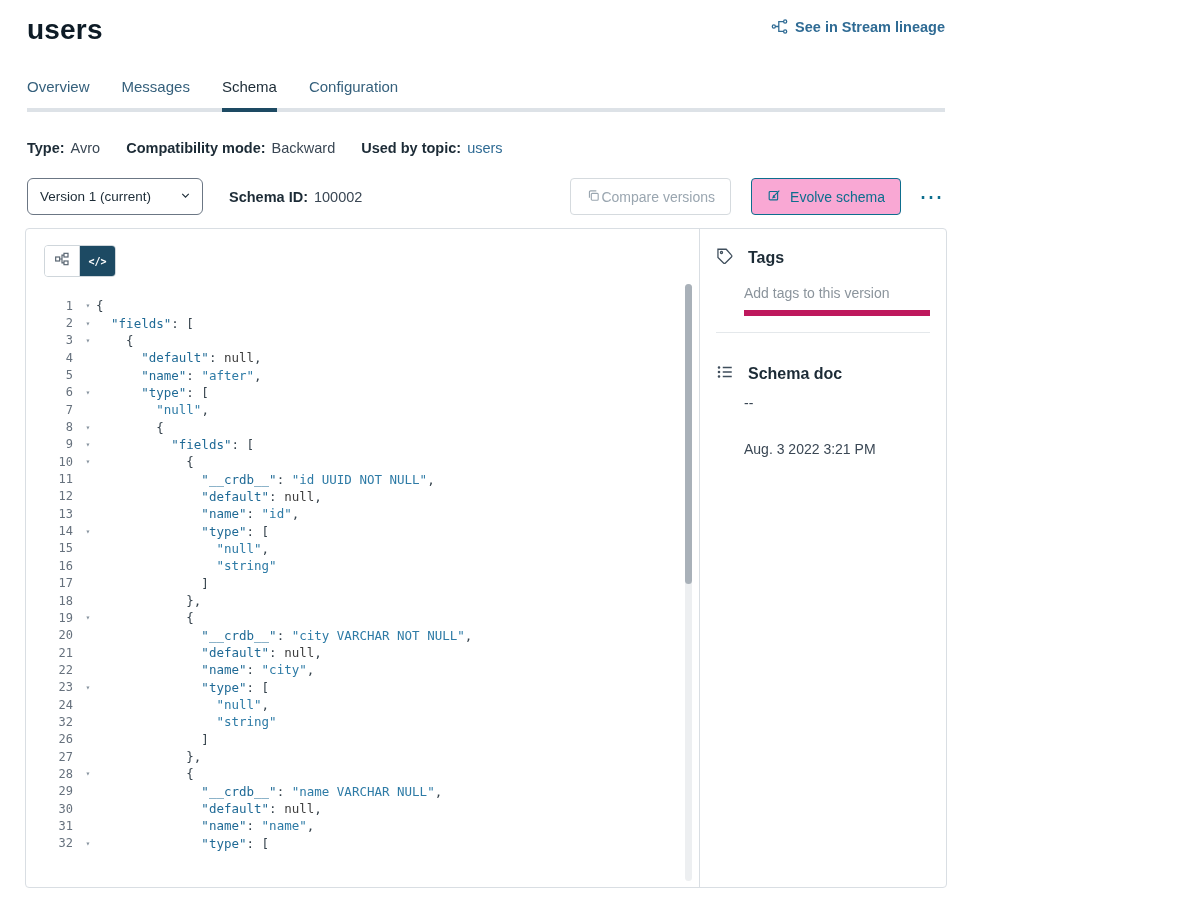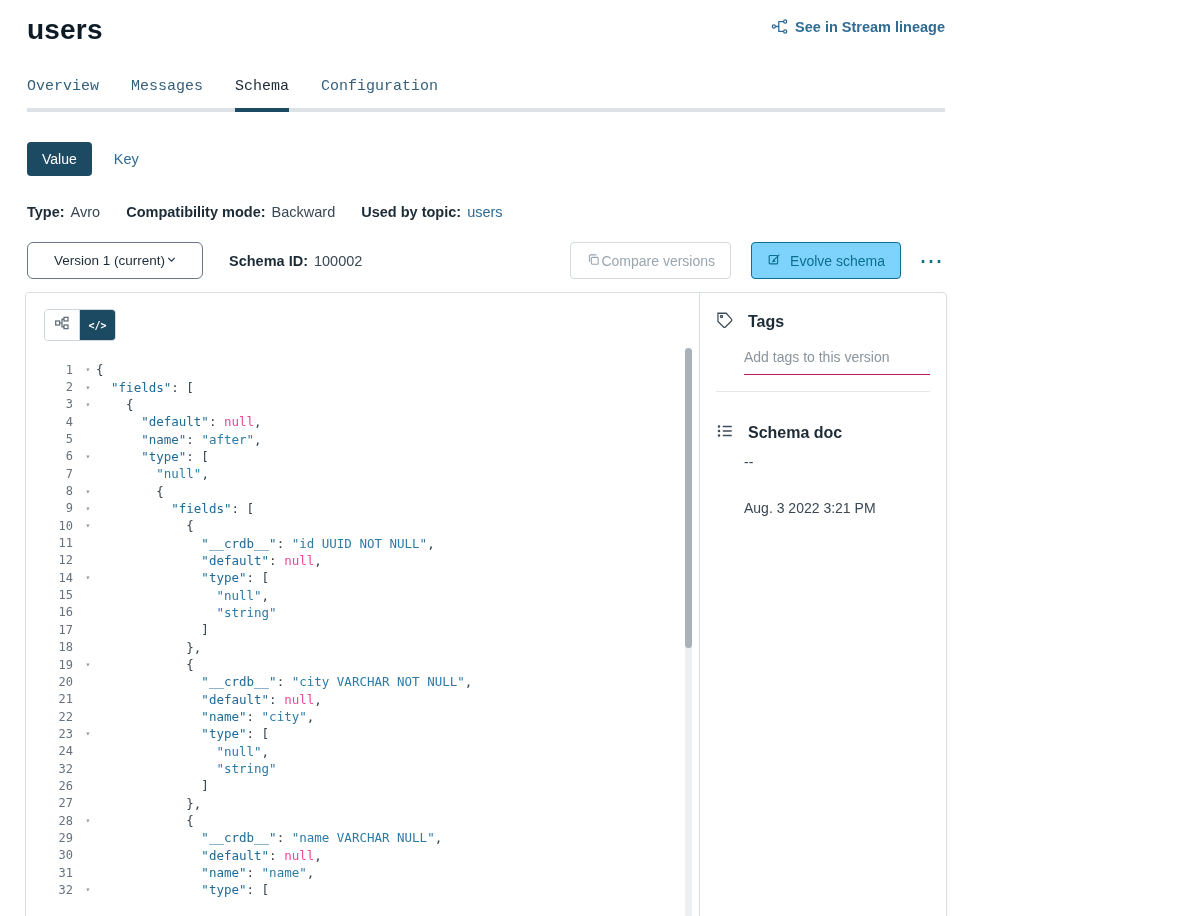--- a/index.html
+++ b/index.html
@@ -7,71 +7,71 @@
   .page { position:relative; width:972px; height:916px; background:#fff; overflow:hidden; color:#1c2b36; }
 
   
   .topbar { display:flex; align-items:flex-start; justify-content:space-between; padding:14px 27px 0 27px; }
   .page-title { font-size:28px; font-weight:700; color:#0d1b26; letter-spacing:.2px; }
   .lineage-link { display:flex; align-items:center; gap:7px; margin-top:4px; color:#2f6b94; font-size:14.5px; font-weight:600; cursor:pointer; text-decoration:none; }
   .lineage-link svg { display:block; }
 
   
   .tabs { display:flex; gap:32px; margin:32px 27px 0 27px; border-bottom:4px solid #dde2e7; }
-  .tab { padding-bottom:13px; font-size:15px; color:#35607c; cursor:pointer; position:relative;font-family:Liberation Mono, monospace; }
+  .tab { padding-bottom:13px; font-size:15px; color:#35607c; cursor:pointer; position:relative; }
   .tab.active { color:#1c2b36; font-weight:500; }
   .tab.active::after { content:""; position:absolute; left:0; right:0; bottom:-4px; height:4px; background:#1d4a63; }
 
   
   .vk-row { display:flex; align-items:center; margin:30px 27px 0 27px; }
   .vk-value { background:#1d4a63; color:#fff; border:none; border-radius:4px; font-size:14px; padding:9px 15px; cursor:pointer; font-family:inherit; }
   .vk-key { background:none; border:none; color:#2f6b94; font-size:14.5px; margin-left:22px; cursor:pointer; font-family:inherit; }
 
   
   .meta-row { display:flex; align-items:center; gap:26px; margin:28px 27px 0 27px; font-size:14.5px; }
   .meta-item { display:flex; gap:6px; }
   .meta-label { font-weight:700; color:#1c2b36; }
   .meta-value { color:#3a4754; }
   .meta-link { color:#2f6b94; cursor:pointer; }
 
   
   .controls-row { display:flex; align-items:center; margin:22px 27px 0 27px; }
-  .version-select { display:flex; align-items:center; justify-content:center; width:176px; height:37px; border:1px solid #6b7684; border-radius:6px; padding:0 10px 0 12px; font-size:13.5px; color:#1c2b36; cursor:pointer; background:#fff; }
+  .version-select { display:flex; align-items:center; justify-content:space-between; width:176px; height:37px; border:1px solid #6b7684; border-radius:6px; padding:0 10px 0 12px; font-size:13.5px; color:#1c2b36; cursor:pointer; background:#fff; }
   .schema-id { display:flex; gap:6px; margin-left:26px; font-size:14.5px; }
   .controls-right { margin-left:auto; display:flex; align-items:center; }
   .btn-compare { display:flex; align-items:center; height:37px; padding:0 15px; background:#fff; border:1px solid #d5dade; border-radius:4px; color:#9aa6b0; font-size:14px; font-family:inherit; cursor:default; }
-  .btn-evolve { display:flex; align-items:center; gap:8px; height:37px; padding:0 15px; background:#7dd3fc; border:1px solid #0d6e8e; border-radius:4px; color:#0d6e8e; font-size:14px; font-weight:500; font-family:inherit; cursor:pointer; margin-left:20px; }
+  .btn-evolve { display:flex; align-items:center; gap:8px; height:37px; padding:0 15px; background:#f9a8d4; border:1px solid #0d6e8e; border-radius:4px; color:#0d6e8e; font-size:14px; font-weight:500; font-family:inherit; cursor:pointer; margin-left:20px; }
   .btn-more { background:none; border:none; color:#0d6e8e; font-size:24px; line-height:1; margin-left:16px; cursor:pointer; padding:0 2px; }
 
   
   .card { display:flex; margin:13px 25px 0 25px; border:1px solid #d9dee3; border-radius:4px; height:660px; overflow:hidden; background:#fff; }
   .code-pane { flex:1; position:relative; border-right:1px solid #d9dee3; padding:16px 0 0 18px; overflow:hidden; }
   .view-toggle { display:inline-flex; border:1px solid #cfd6db; border-radius:4px; overflow:hidden; }
   .vt-btn { width:35px; height:30px; display:flex; align-items:center; justify-content:center; cursor:pointer; }
   .vt-tree { background:#fff; color:#5a6773; border-right:1px solid #cfd6db; }
   .vt-code { background:#1d4a63; color:#fff; font-family:"DejaVu Sans Mono", monospace; font-size:10px; font-weight:700; }
 
   .lines { margin-top:20px; font-family:"DejaVu Sans Mono", monospace; font-size:12.5px; color:#35424c; }
   .code-line { display:flex; align-items:center; height:17.35px; }
   .ln { display:inline-block; width:36px; text-align:right; padding-right:7px; color:#66717d; font-size:12px; }
   .tri { display:inline-block; width:16px; text-align:center; color:#8894a0; font-size:8px; cursor:pointer; }
   .code-text { white-space:pre; }
   .tok-k { color:#1f6a96; }
   .tok-s { color:#2e7ba6; }
-  .tok-u { color:#ec4899; }
+  .tok-u { color:#404040; }
   .tok-p { color:#35424c; }
 
   .scrollbar { position:absolute; top:55px; right:7px; bottom:6px; width:7px; background:#edeff1; border-radius:4px; }
   .scroll-thumb { position:absolute; top:0; left:0; width:7px; height:300px; background:#a9b1b9; border-radius:4px; cursor:pointer; }
 
   
   .side-pane { width:246px; padding:18px 16px; }
   .section-head { display:flex; align-items:center; gap:14px; font-size:16px; font-weight:600; color:#1c2b36; }
   .section-head svg { flex:none; color:#3f4e5c; }
-  .tags-input { display:block; margin:16px 0 0 28px; width:186px; border:none; border-bottom:1px solid #be185d; background:transparent; font-size:14px; font-family:inherit; color:#333; padding:0 0 9px 0; outline:none; }
+  .tags-input { display:block; margin:16px 0 0 28px; width:186px; border:none; border-bottom:6px solid #be185d; background:transparent; font-size:14px; font-family:inherit; color:#333; padding:0 0 9px 0; outline:none; }
   .tags-input::placeholder { color:#8b949c; }
   .side-divider { margin-top:16px; border-top:1px solid #e4e8eb; }
   .side-section { margin-top:30px; }
   .section-value { margin:10px 0 0 28px; font-size:14px; color:#3a4754; }
 </style>
 </head>
 <body>
 
 <div class="page">
 
@@ -90,24 +90,20 @@
     </a>
   </div>
 
   <div class="tabs">
     <div class="tab">Overview</div>
     <div class="tab">Messages</div>
     <div class="tab active">Schema</div>
     <div class="tab">Configuration</div>
   </div>
 
-  <div class="vk-row">
-    <button class="vk-value">Value</button>
-    <button class="vk-key">Key</button>
-  </div>
 
   <div class="meta-row">
     <div class="meta-item">
       <span class="meta-label">Type:</span>
       <span class="meta-value">Avro</span>
     </div>
     <div class="meta-item">
       <span class="meta-label">Compatibility mode:</span>
       <span class="meta-value">Backward</span>
     </div>
@@ -228,20 +224,25 @@
             <span class="ln">11</span>
             <span class="tri"></span>
             <span class="code-text"><span class="tok-p">              </span><span class="tok-k">"__crdb__"</span><span class="tok-p">: </span><span class="tok-s">"id UUID NOT NULL"</span><span class="tok-p">,</span></span>
           </div>
           <div class="code-line">
             <span class="ln">12</span>
             <span class="tri"></span>
             <span class="code-text"><span class="tok-p">              </span><span class="tok-k">"default"</span><span class="tok-p">: </span><span class="tok-u">null</span><span class="tok-p">,</span></span>
           </div>
           <div class="code-line">
+            <span class="ln">13</span>
+            <span class="tri"></span>
+            <span class="code-text"><span class="tok-p">              </span><span class="tok-k">"name"</span><span class="tok-p">: </span><span class="tok-s">"id"</span><span class="tok-p">,</span></span>
+          </div>
+          <div class="code-line">
             <span class="ln">14</span>
             <span class="tri">▾</span>
             <span class="code-text"><span class="tok-p">              </span><span class="tok-k">"type"</span><span class="tok-p">: [</span></span>
           </div>
           <div class="code-line">
             <span class="ln">15</span>
             <span class="tri"></span>
             <span class="code-text"><span class="tok-p">                </span><span class="tok-s">"null"</span><span class="tok-p">,</span></span>
           </div>
           <div class="code-line">

